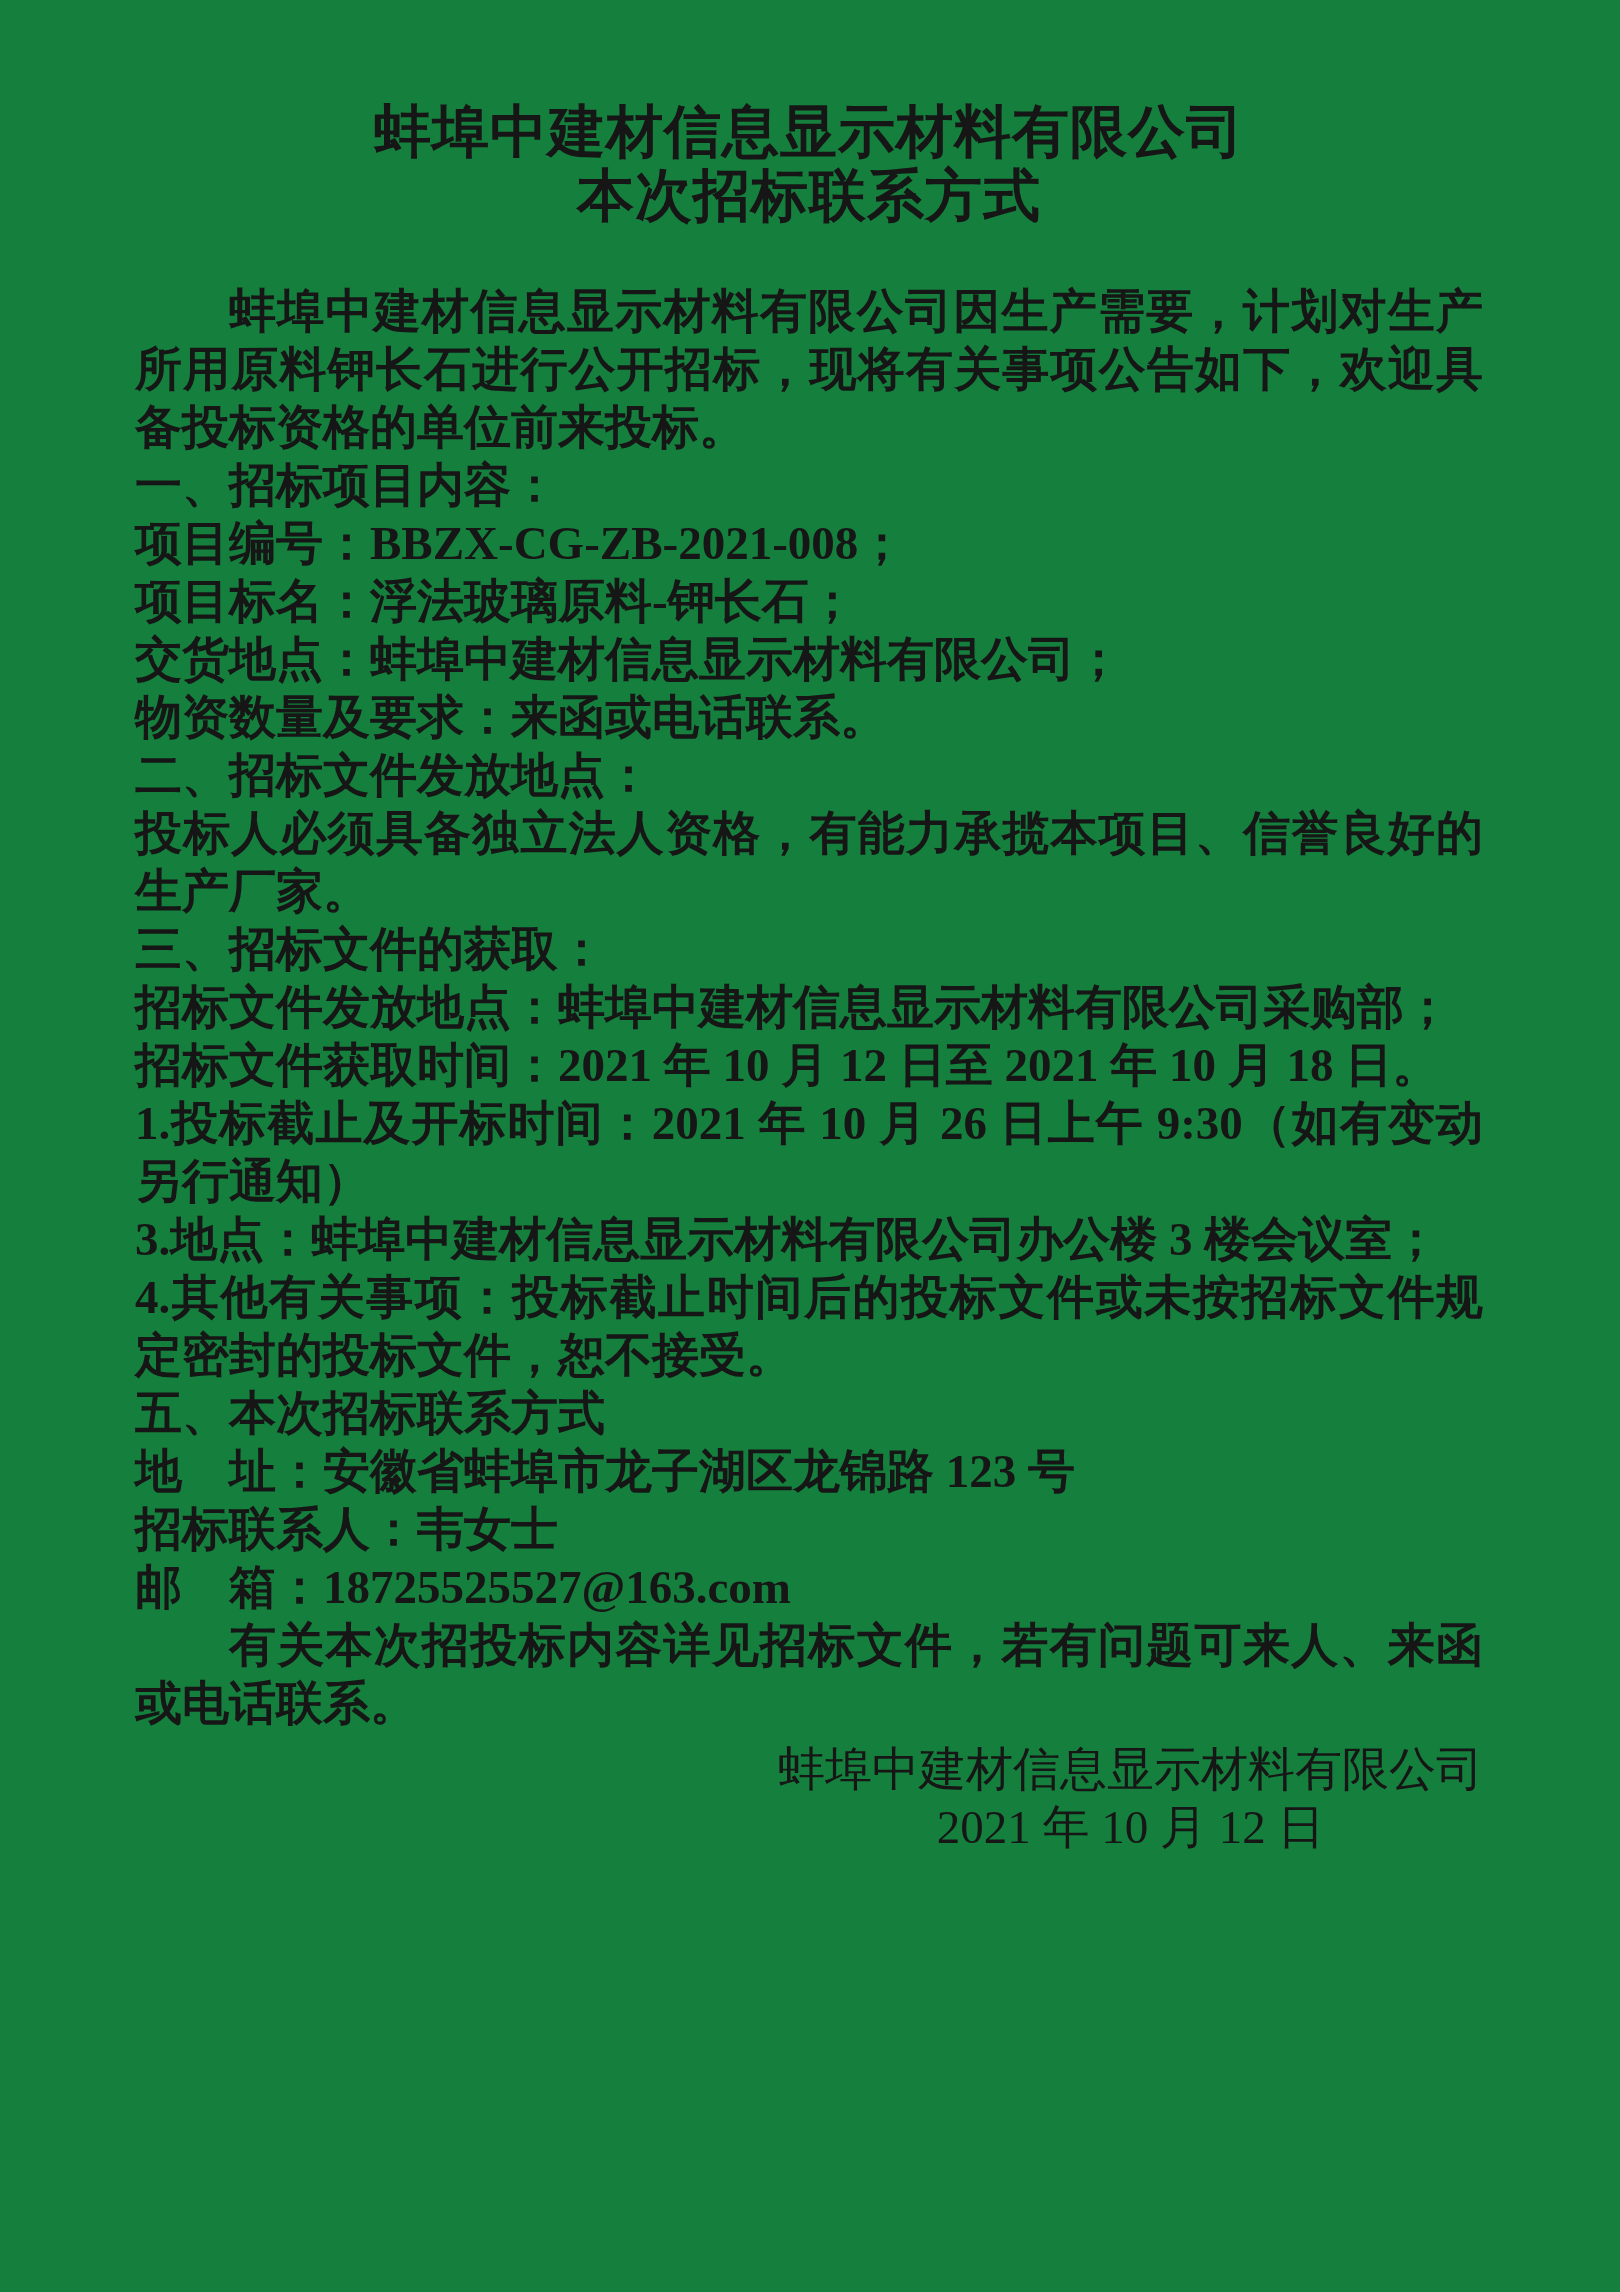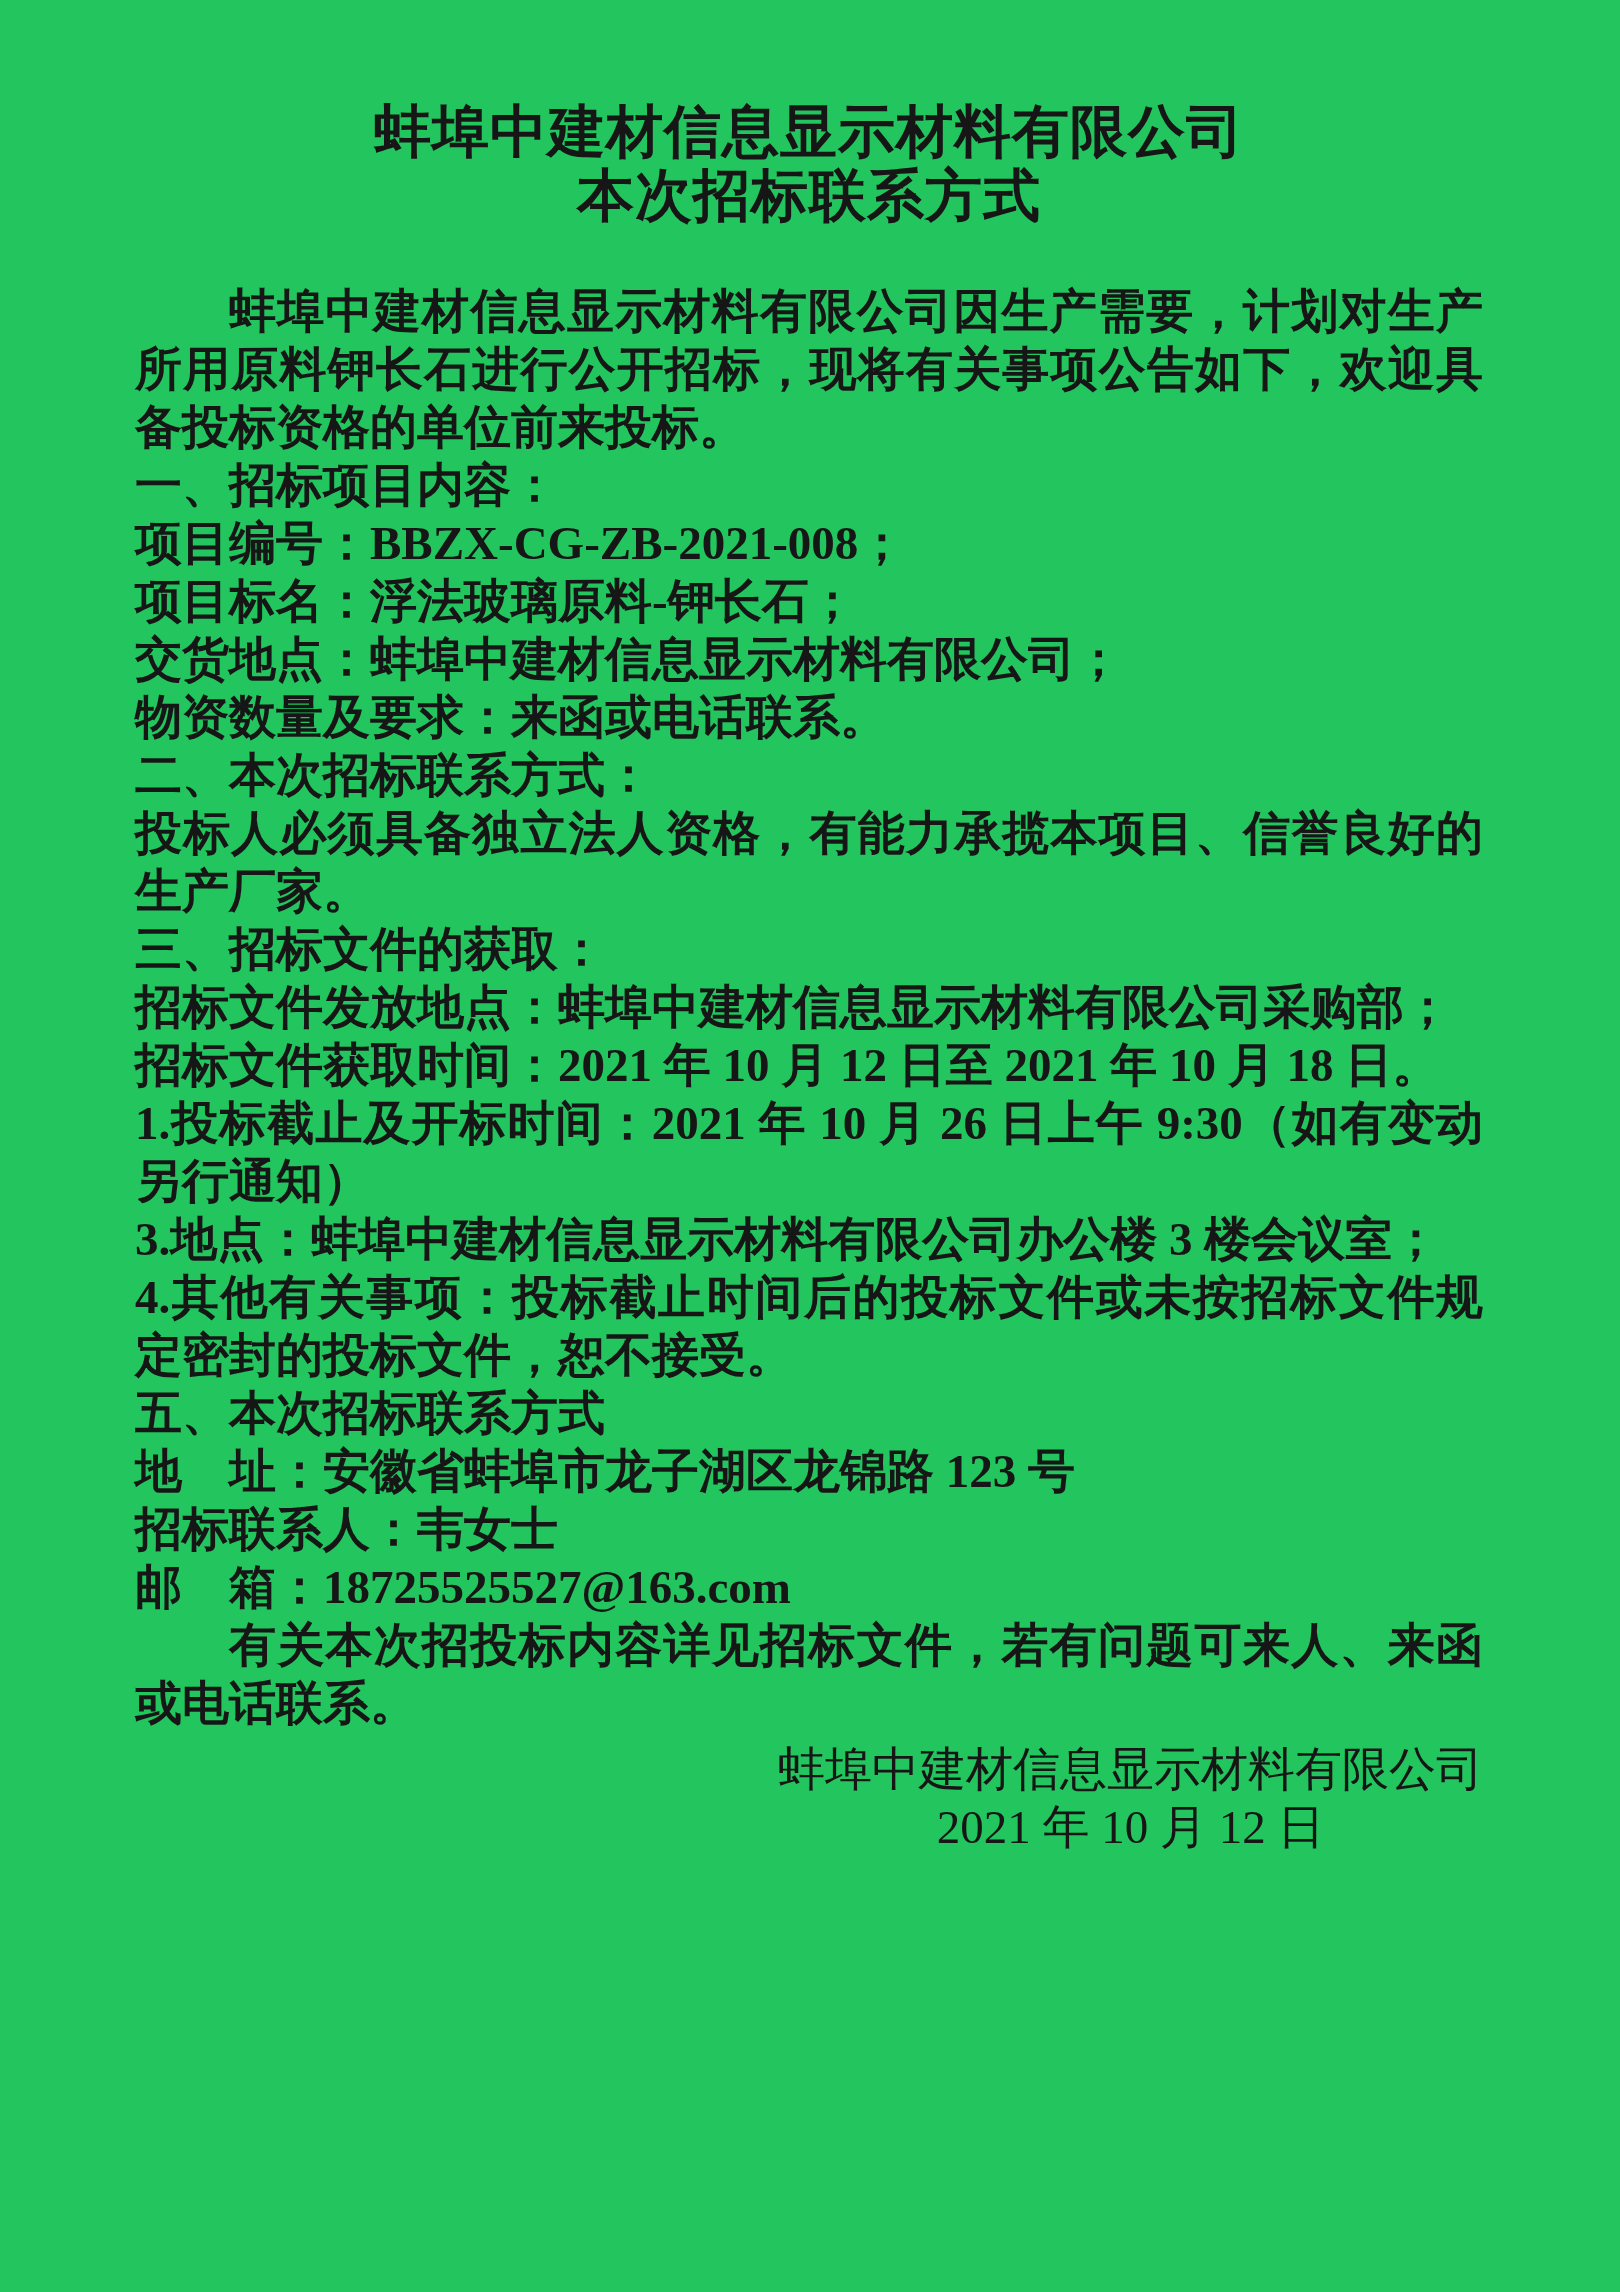--- a/index.html
+++ b/index.html
@@ -42,35 +42,35 @@
     line-height: 58px;
   }
   .sig-inner {
     display: inline-block;
     text-align: center;
   }
 </style>
 </head>
 <body>
 
-<div class="page" style="color: rgb(22, 22, 22); background: #22c55e;">
+<div class="page" style="color: rgb(22, 22, 22); background: #15803d;">
 
   <h1 class="doc-title">
     <span class="title-line">蚌埠中建材信息显示材料有限公司</span>
     <span class="title-line">本次招标联系方式</span>
   </h1>
 
   <div class="doc-body">
       <div class="para indent">蚌埠中建材信息显示材料有限公司因生产需要，计划对生产所用原料钾长石进行公开招标，现将有关事项公告如下，欢迎具备投标资格的单位前来投标。</div>
       <div class="para">一、招标项目内容：</div>
       <div class="para">项目编号：BBZX-CG-ZB-2021-008；</div>
       <div class="para">项目标名：浮法玻璃原料-钾长石；</div>
       <div class="para">交货地点：蚌埠中建材信息显示材料有限公司；</div>
       <div class="para">物资数量及要求：来函或电话联系。</div>
-      <div class="para">二、本次招标联系方式：</div>
+      <div class="para">二、招标文件发放地点：</div>
       <div class="para">投标人必须具备独立法人资格，有能力承揽本项目、信誉良好的生产厂家。</div>
       <div class="para">三、招标文件的获取：</div>
       <div class="para">招标文件发放地点：蚌埠中建材信息显示材料有限公司采购部；</div>
       <div class="para">招标文件获取时间：2021 年 10 月 12 日至 2021 年 10 月 18 日。</div>
       <div class="para">1.投标截止及开标时间：2021 年 10 月 26 日上午 9:30（如有变动另行通知）</div>
       <div class="para">3.地点：蚌埠中建材信息显示材料有限公司办公楼 3 楼会议室；</div>
       <div class="para">4.其他有关事项：投标截止时间后的投标文件或未按招标文件规定密封的投标文件，恕不接受。</div>
       <div class="para">五、本次招标联系方式</div>
       <div class="para">地　址：安徽省蚌埠市龙子湖区龙锦路 123 号</div>
       <div class="para">招标联系人：韦女士</div>

